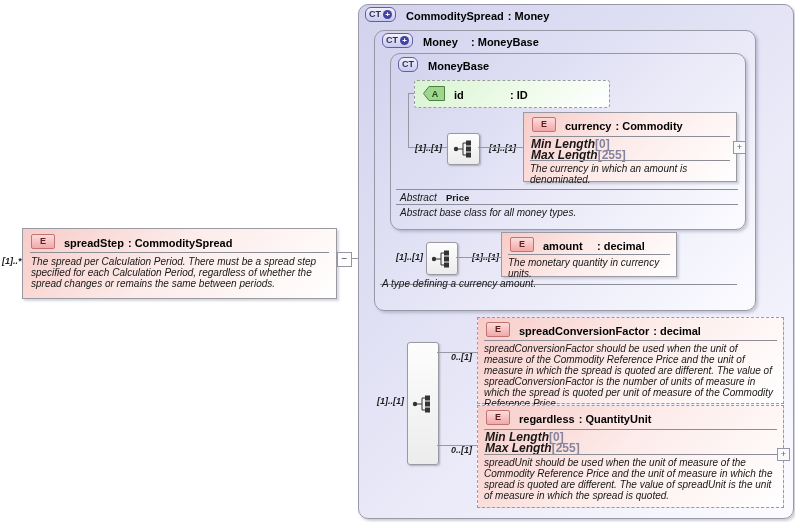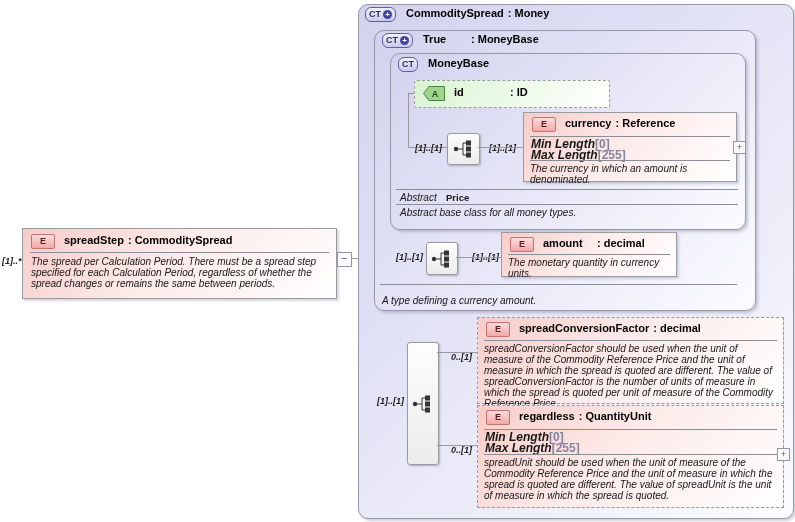--- a/index.html
+++ b/index.html
@@ -16,21 +16,21 @@
            background:linear-gradient(135deg,#f7ccc8 0%,#fcebe9 45%,#ffffff 100%);
            box-shadow:2px 2px 2px rgba(120,120,135,.3);}
   .elembox.opt{border:1px dashed #9a9aa2;box-shadow:none;}
   .attrbox{position:absolute;border:1px dashed #9a9aa2;border-radius:3px;
            background:linear-gradient(135deg,#d9f4d1 0%,#eefbea 55%,#ffffff 100%);}
   .seqbox{position:absolute;border:1px solid #9a9aa2;border-radius:3px;
           background:linear-gradient(180deg,#fdfdfd 0%,#ececec 100%);
           box-shadow:1px 1px 2px rgba(0,0,0,.25);
           display:flex;align-items:center;justify-content:center;}
   
-  .hdr{position:absolute;display:flex;align-items:flex-start;}
+  .hdr{position:absolute;display:flex;align-items:flex-end;}
   .ename{font-weight:bold;font-size:11px;color:#000;display:inline-block;white-space:pre;}
   .etype{font-weight:bold;font-size:11px;color:#000;margin-left:4px;white-space:pre;}
   .w44{min-width:44px;} .w52{min-width:52px;} .w50{min-width:50px;}
   
   .ebadge{width:22px;height:13px;border:1px solid #c27272;border-radius:2px;flex:0 0 auto;
           background:linear-gradient(180deg,#fbdcdc,#f1a9a9);color:#5d1d1d;
           font-size:9px;font-weight:bold;text-align:center;line-height:13px;margin-right:9px;}
   .ctbadge{display:inline-flex;align-items:center;height:13px;border:1px solid #5f5f9e;
            border-radius:6px;background:linear-gradient(180deg,#f1f1fc,#c9c9ef);
            padding:0 3px;margin-right:10px;flex:0 0 auto;}
@@ -90,25 +90,25 @@
     <span class="ename">CommoditySpread</span>
     <span class="etype">: Money</span>
   </div>
 
   <div class="typebox" style="left:374px;top:30px;width:380px;height:279px;"></div>
   <div class="hdr" style="left:382px;top:33px;">
     <span class="ctbadge">
       <span class="ct">CT</span>
         <span class="ctplus">+</span>
     </span>
-    <span class="ename w44">True</span>
+    <span class="ename w44">Money</span>
     <span class="etype">: MoneyBase</span>
   </div>
   <div class="rule" style="left:380px;width:357px;top:284px;"></div>
-  <div class="doc" style="left:382px;top:295px;width:360px;">A type defining a currency amount.</div>
+  <div class="doc" style="left:382px;top:278px;width:360px;">A type defining a currency amount.</div>
 
   <div class="typebox" style="left:390px;top:53px;width:354px;height:175px;"></div>
   <div class="hdr" style="left:398px;top:57px;">
     <span class="ctbadge">
       <span class="ct">CT</span>
     </span>
     <span class="ename">MoneyBase</span>
   </div>
   <div class="rule" style="left:396px;width:342px;top:189px;"></div>
   <div class="abstract-lbl" style="left:400px;top:192px;">Abstract</div>
@@ -144,21 +144,21 @@
       <line x1="13" y1="20" x2="16" y2="20" stroke="#333" stroke-width="1"></line>
     </svg>
   </div>
   <div class="card" style="left:489px;top:135px;">[1]..[1]</div>
   <div class="hline" style="left:478px;top:147px;width:45px;"></div>
 
   <div class="elembox" style="left:523px;top:112px;width:212px;height:68px;">
     <div class="hdr" style="left:8px;top:4px;">
       <span class="ebadge">E</span>
       <span class="ename">currency</span>
-      <span class="etype">: Reference</span>
+      <span class="etype">: Commodity</span>
     </div>
     <div class="rule" style="left:6px;right:6px;top:23px;"></div>
     <div class="facets" style="left:7px;top:26px;right:6px;">
       <div><span class="lbl">Min Length</span><span class="val">[0]</span></div>
       <div><span class="lbl">Max Length</span><span class="val">[255]</span></div>
     </div>
     <div class="rule" style="left:6px;right:6px;top:47px;"></div>
     <div class="doc" style="left:6px;top:50px;width:200px;">The currency in which an amount is denominated.</div>
   </div>
   <div class="expander" style="left:733px;top:141px;">+</div>

